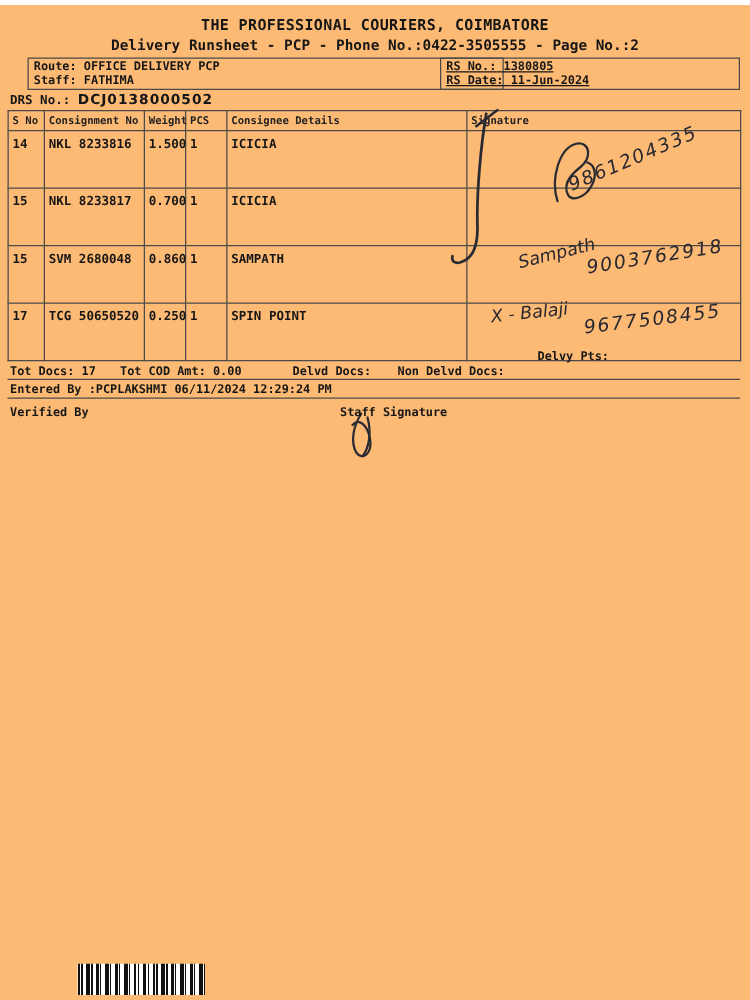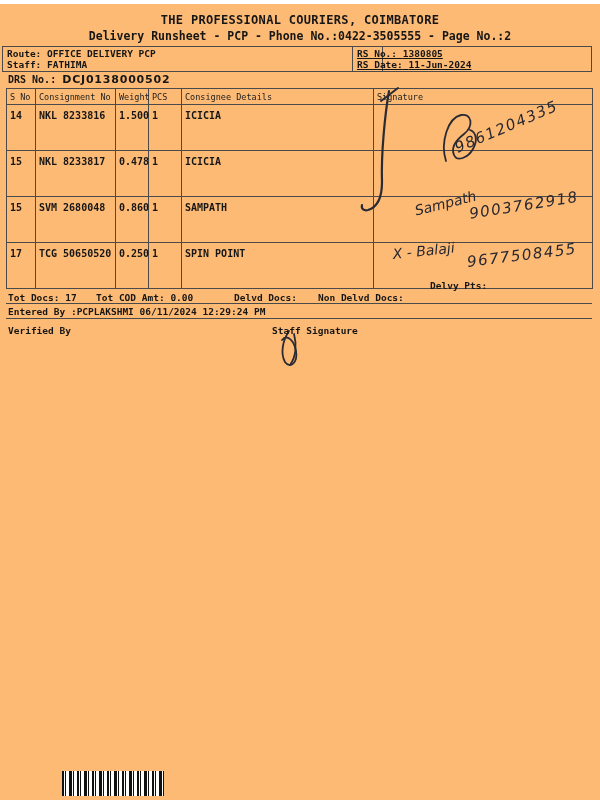--- a/index.html
+++ b/index.html
@@ -6,26 +6,26 @@
   html,body { background:#ffffff; }
   .page {
     position:relative; width:600px; height:800px; margin:4px auto;
     background:#fdba74; color:#161616; overflow:hidden;
     font-family:"DejaVu Sans Mono", monospace;
   }
   .abs { position:absolute; }
   .title { left:0; right:0; top:9px; text-align:center; font-size:12px; font-weight:bold; letter-spacing:.3px; }
   .subtitle { left:0; right:0; top:25px; text-align:center; font-size:11.5px; font-weight:bold; }
   .infobox { border:1px solid #4a4a4a; font-size:9.5px; font-weight:bold; line-height:11px; padding:1px 4px; }
-  #leftbox { left:2px; top:42px; width:381px; height:26px; }
+  #leftbox { left:22px; top:42px; width:381px; height:26px; }
   #rightbox { left:352px; top:42px; width:240px; height:26px;text-decoration:underline; }
   .drs { left:8px; top:69px; font-size:10px; font-weight:bold; }
   .drs .val { font-family:"DejaVu Sans", sans-serif; font-weight:800; font-size:11px; letter-spacing:.8px; }
   table.grid { position:absolute; left:6px; top:84px; width:586px; border-collapse:collapse; table-layout:fixed; }
-  .grid th { border:1px solid #4a4a4a; font-size:8.5px; font-weight:normal; text-align:left; padding:2px 3px; height:16px; color:#222; }
+  .grid th { border:1px solid #4a4a4a; font-size:8.5px; font-weight:bold; text-align:left; padding:2px 3px; height:16px; color:#222; }
   .grid td { border:1px solid #4a4a4a; font-size:10px; font-weight:bold; vertical-align:top; text-align:left; padding:5px 1px 0 3px; height:46px; }
   .f9 { font-size:9.5px; font-weight:bold; white-space:nowrap; }
   .hline { height:1px; background:#4a4a4a; left:6px; width:586px; }
   .hand { font-family:"DejaVu Sans", sans-serif; font-style:italic; color:#272730; transform-origin:0 0; white-space:nowrap; }
   .num { letter-spacing:1.5px; }
   .barcode {
     left:62px; top:767px; width:102px; height:25px;
     background:repeating-linear-gradient(90deg,#111 0 2px,#fefefc 2px 3px,#111 3px 4px,#fefefc 4px 7px,#111 7px 10px,#fefefc 10px 11px,#111 11px 12px,#fefefc 12px 15px);
   }
   svg.ink { left:0; top:0; pointer-events:none; }
@@ -89,21 +89,21 @@
         <td>14</td>
         <td>NKL 8233816</td>
         <td>1.500</td>
         <td>1</td>
         <td>ICICIA</td>
         <td></td>
       </tr>
       <tr>
         <td>15</td>
         <td>NKL 8233817</td>
-        <td>0.478</td>
+        <td>0.700</td>
         <td>1</td>
         <td>ICICIA</td>
         <td></td>
       </tr>
       <tr>
         <td>15</td>
         <td>SVM 2680048</td>
         <td>0.860</td>
         <td>1</td>
         <td>SAMPATH</td>

